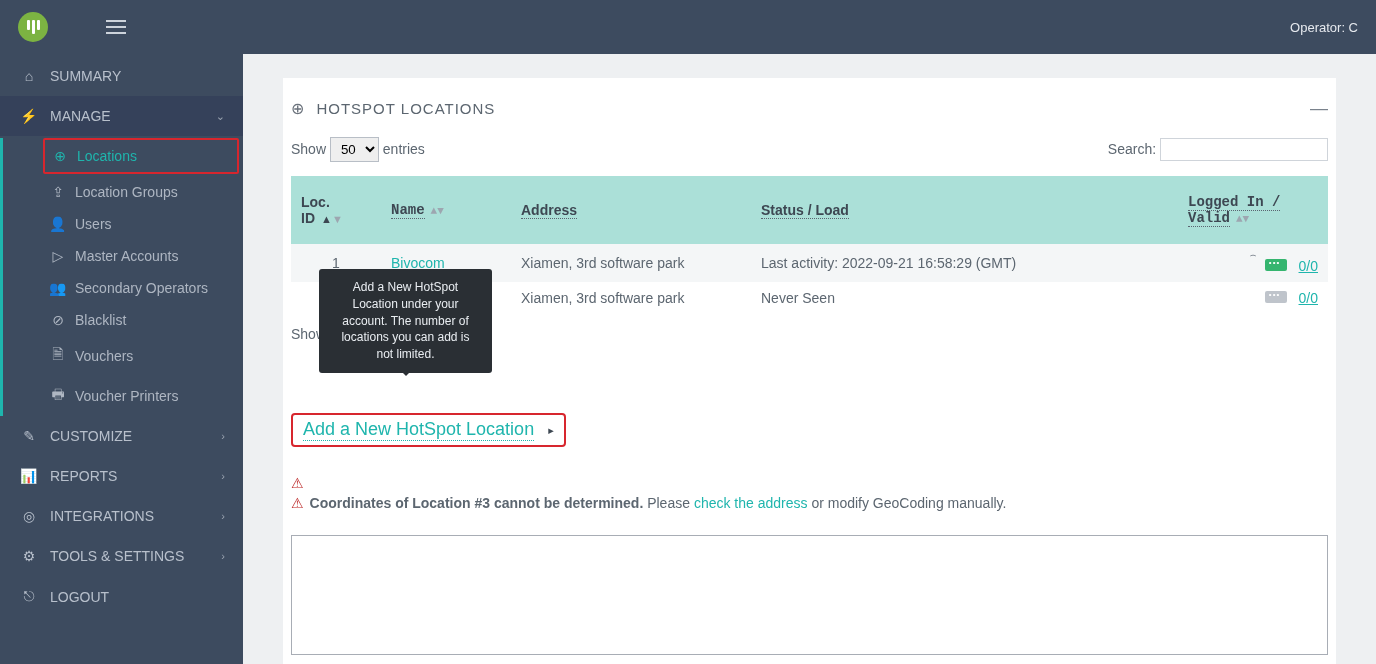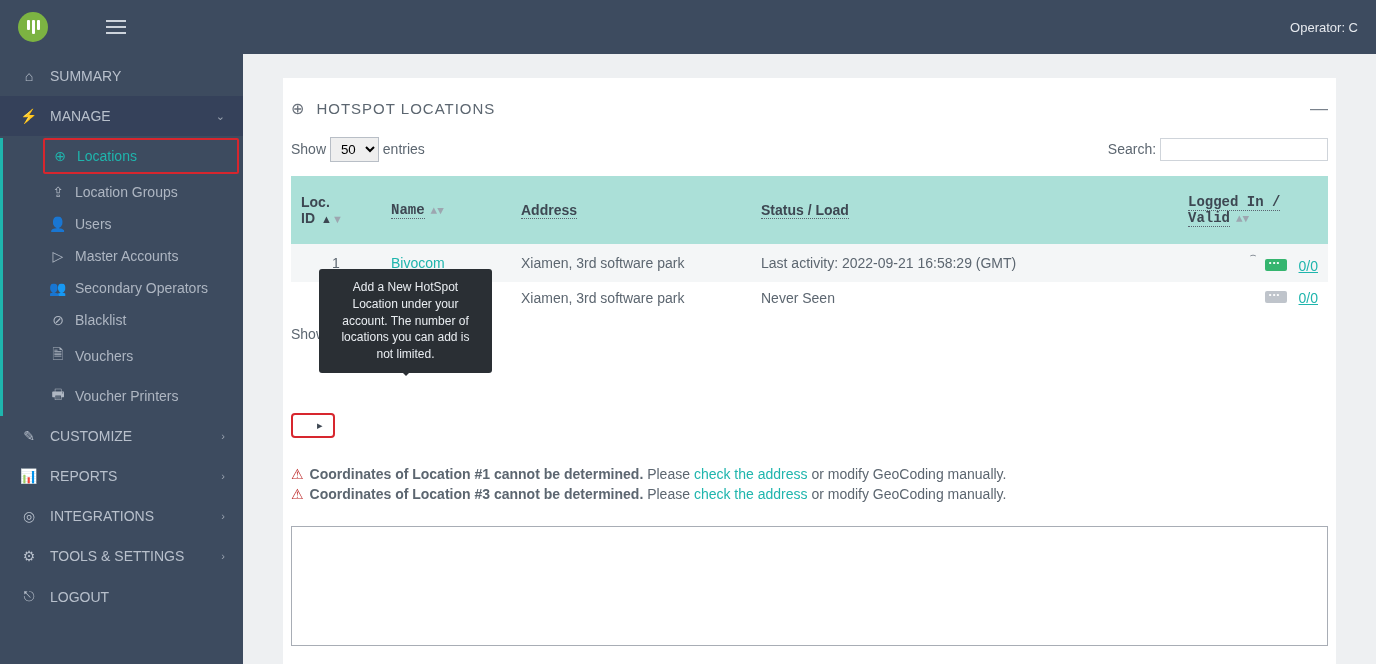--- a/index.html
+++ b/index.html
@@ -236,27 +236,27 @@
         </table>
 
         <div class="bottom-row">
           <div class="show-info">Show</div>
         </div>
 
         <div class="tooltip-box" style="left:36px; top:132px;">Add a New HotSpot Location under your account. The number of locations you can add is not limited.</div>
 
         <div style="height:1px;"></div>
         <div class="add-loc-wrap" style="margin-top:70px;">
+          <span class="add-loc-link">Add a New HotSpot Location</span>
           <span class="add-loc-arrow">▸</span>
         </div>
 
         <div class="warnings">
           <div class="warn-line">
             <span class="warn-icon">⚠</span>
-            <span><b>Coordinates of Location #1 cannot be determined.</b><span> Please </span><a href="#">check the address</a><span> or modify GeoCoding manually.</span></span>
           </div>
           <div class="warn-line">
             <span class="warn-icon">⚠</span>
             <span><b>Coordinates of Location #3 cannot be determined.</b><span> Please </span><a href="#">check the address</a><span> or modify GeoCoding manually.</span></span>
           </div>
         </div>
 
         <div class="map-box"></div>
       </div>
     </div>

